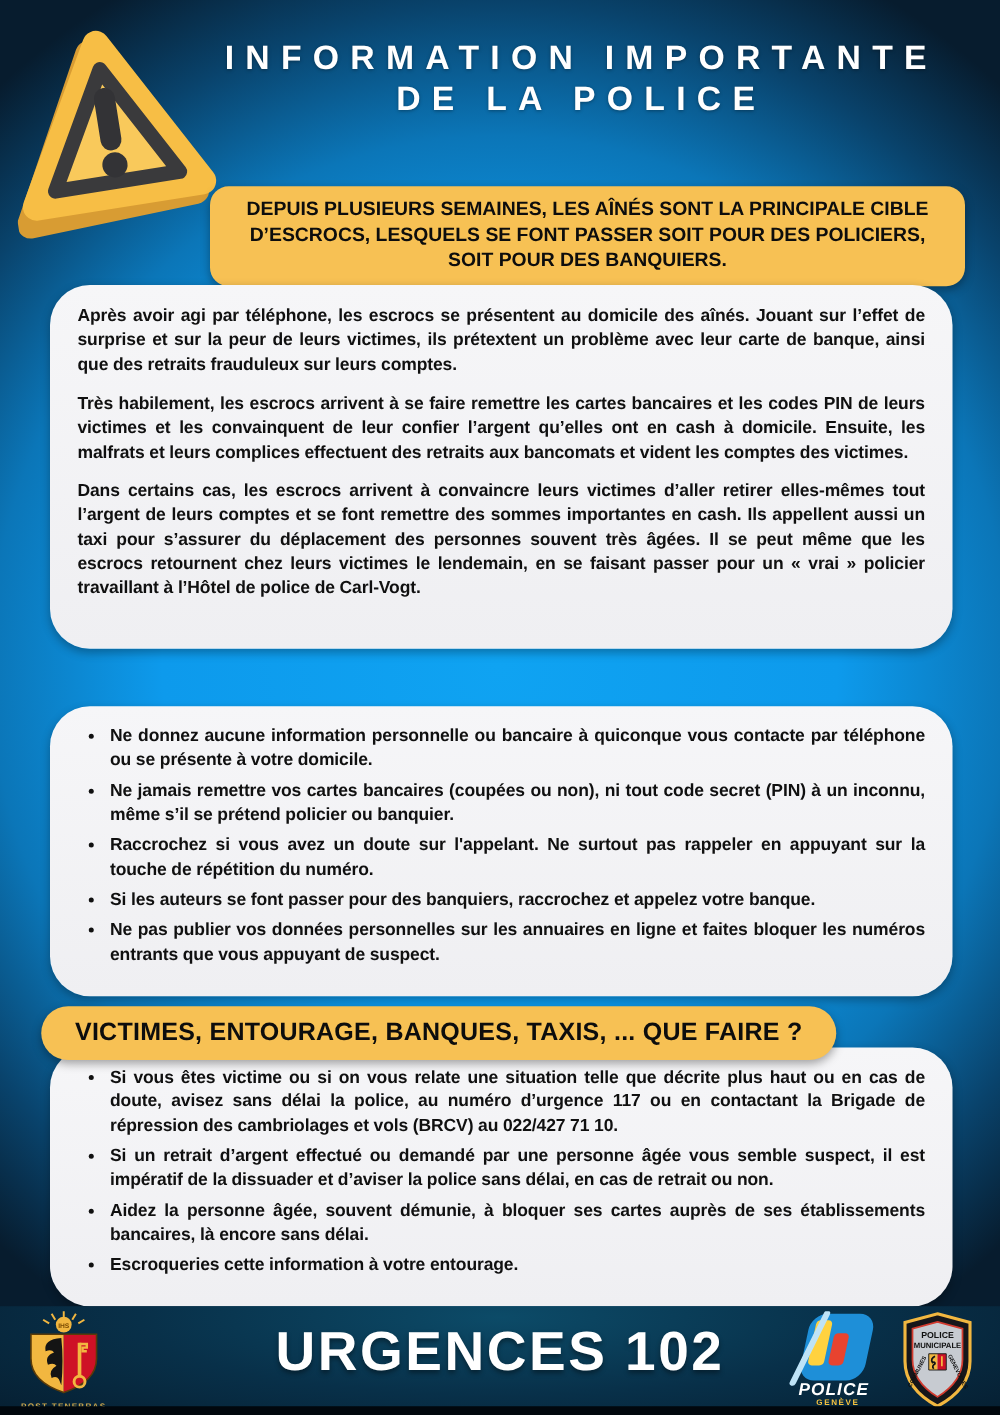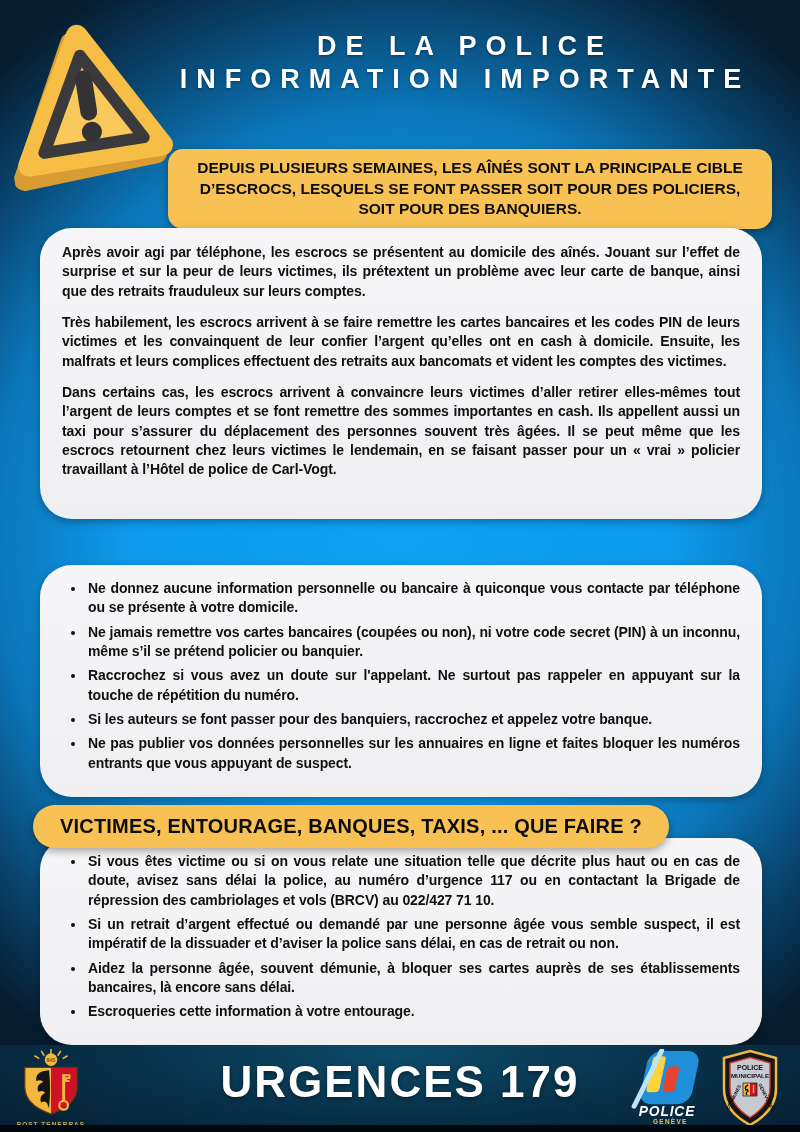--- a/index.html
+++ b/index.html
@@ -64,36 +64,36 @@
     <svg width="168" height="186" viewBox="0 0 100 110">
       <polygon points="46,16 86,88 6,92" fill="#D89C33" stroke="#D89C33" stroke-width="13" stroke-linejoin="round"></polygon>
       <polygon points="50,12 90,84 10,84" fill="#F7BE45" stroke="#F7BE45" stroke-width="13" stroke-linejoin="round"></polygon>
       <polygon points="50,24 80,78 20,78" fill="#F9C95B" stroke="#3A3A3C" stroke-width="7" stroke-linejoin="round"></polygon>
       <line x1="50" y1="38" x2="50" y2="58" stroke="#333336" stroke-width="10" stroke-linecap="round"></line>
       <circle cx="50" cy="70" r="6" fill="#333336"></circle>
     </svg>
   </div>
 
   <div class="title-block">
+    <div class="title-line">INFORMATION IMPORTANTE</div>
     <div class="title-line">DE LA POLICE</div>
-    <div class="title-line">INFORMATION IMPORTANTE</div>
   </div>
 
   <div class="alert-box">DEPUIS PLUSIEURS SEMAINES, LES AÎNÉS SONT LA PRINCIPALE CIBLE D’ESCROCS, LESQUELS SE FONT PASSER SOIT POUR DES POLICIERS, SOIT POUR DES BANQUIERS.</div>
 
   <div class="card card-intro">
     <p>Après avoir agi par téléphone, les escrocs se présentent au domicile des aînés. Jouant sur l’effet de surprise et sur la peur de leurs victimes, ils prétextent un problème avec leur carte de banque, ainsi que des retraits frauduleux sur leurs comptes.</p>
     <p>Très habilement, les escrocs arrivent à se faire remettre les cartes bancaires et les codes PIN de leurs victimes et les convainquent de leur confier l’argent qu’elles ont en cash à domicile. Ensuite, les malfrats et leurs complices effectuent des retraits aux bancomats et vident les comptes des victimes.</p>
     <p>Dans certains cas, les escrocs arrivent à convaincre leurs victimes d’aller retirer elles-mêmes tout l’argent de leurs comptes et se font remettre des sommes importantes en cash. Ils appellent aussi un taxi pour s’assurer du déplacement des personnes souvent très âgées. Il se peut même que les escrocs retournent chez leurs victimes le lendemain, en se faisant passer pour un « vrai » policier travaillant à l’Hôtel de police de Carl-Vogt.</p>
   </div>
 
   <div class="card card-bullets card-prevention">
     <ul>
       <li>Ne donnez aucune information personnelle ou bancaire à quiconque vous contacte par téléphone ou se présente à votre domicile.</li>
-      <li>Ne jamais remettre vos cartes bancaires (coupées ou non), ni votre code secret (PIN) à un inconnu, même s’il se prétend policier ou banquier.</li>
+      <li>Ne jamais remettre vos cartes bancaires (coupées ou non), ni tout code secret (PIN) à un inconnu, même s’il se prétend policier ou banquier.</li>
       <li>Raccrochez si vous avez un doute sur l'appelant. Ne surtout pas rappeler en appuyant sur la touche de répétition du numéro.</li>
       <li>Si les auteurs se font passer pour des banquiers, raccrochez et appelez votre banque.</li>
       <li>Ne pas publier vos données personnelles sur les annuaires en ligne et faites bloquer les numéros entrants que vous appuyant de suspect.</li>
     </ul>
   </div>
 
   <div class="card card-bullets card-victims">
     <ul>
       <li>Si vous êtes victime ou si on vous relate une situation telle que décrite plus haut ou en cas de doute, avisez sans délai la police, au numéro d’urgence 117 ou en contactant la Brigade de répression des cambriolages et vols (BRCV) au 022/427 71 10.</li>
       <li>Si un retrait d’argent effectué ou demandé par une personne âgée vous semble suspect, il est impératif de la dissuader et d’aviser la police sans délai, en cas de retrait ou non.</li>
@@ -122,21 +122,21 @@
 
         <path d="M38 23 q-15 1 -13 11 q5 -2 7 1 q-8 3 -5 10 q5 -2 7 1 q-7 4 -4 10 q4 -2 6 1 l2 5 q2 -20 0 -39 z" fill="#141414"></path>
 
         <line x1="53" y1="27" x2="53" y2="55" stroke="#F2B740" stroke-width="3"></line>
         <path d="M53 28 h6 v3 h-3.5 v3 h3.5" fill="none" stroke="#F2B740" stroke-width="2"></path>
         <circle cx="53" cy="59" r="4.5" fill="none" stroke="#F2B740" stroke-width="2.4"></circle>
       </svg>
       <div class="ch-motto">POST TENEBRAS LUX</div>
     </div>
 
-    <div class="urgences">URGENCES 179</div>
+    <div class="urgences">URGENCES 102</div>
 
     <svg class="pol-geneve" viewBox="0 0 100 90">
       <g transform="skewX(-12)">
         <rect x="30" y="2" width="60" height="62" rx="15" fill="#1E8FD8"></rect>
         <rect x="36" y="8" width="15" height="42" rx="4" fill="#FFD23F"></rect>
         <rect x="55" y="20" width="14" height="30" rx="4" fill="#E8432F"></rect>
         <path d="M26 66 L44 2" stroke="#BEE3F7" stroke-width="6" stroke-linecap="round"></path>
       </g>
       <text x="50" y="78" font-size="16" font-weight="bold" font-style="italic" fill="#FFFFFF" text-anchor="middle" letter-spacing="1">POLICE</text>
       <text x="74" y="87" font-size="7.5" font-weight="bold" fill="#F6C23F" text-anchor="end" letter-spacing="1.5">GENÈVE</text>

